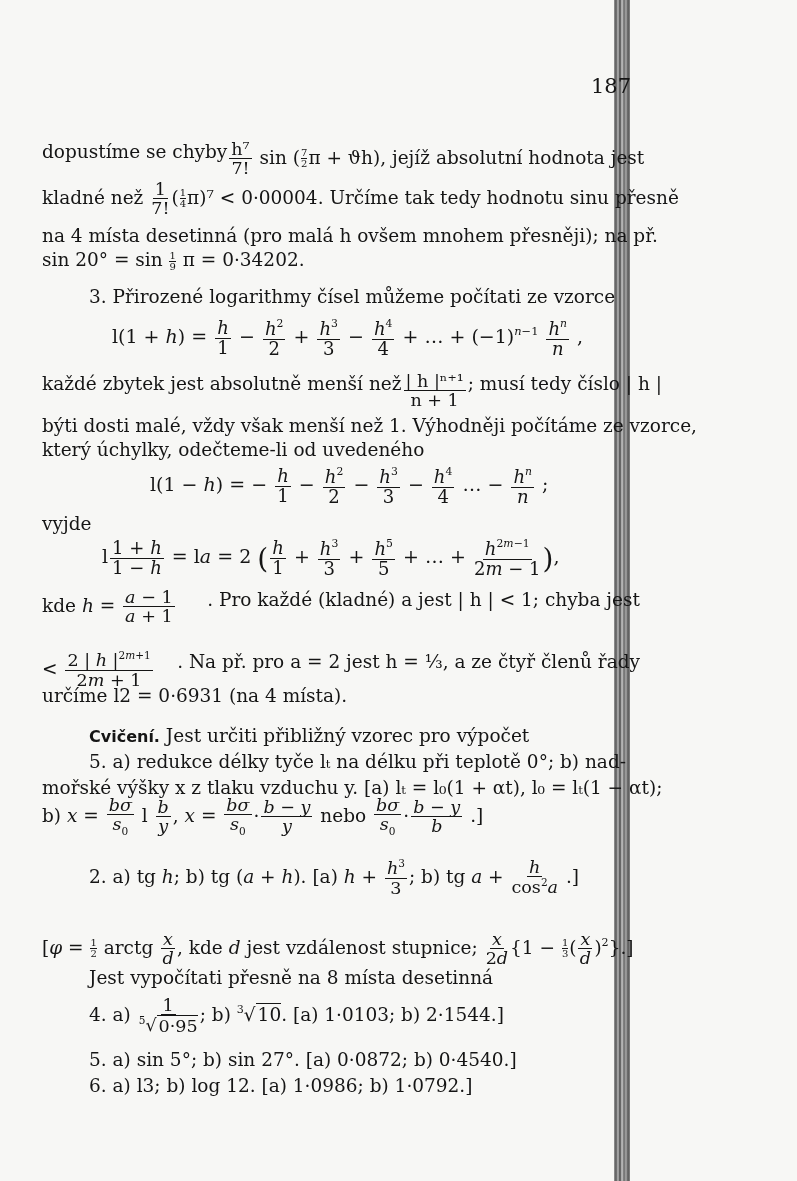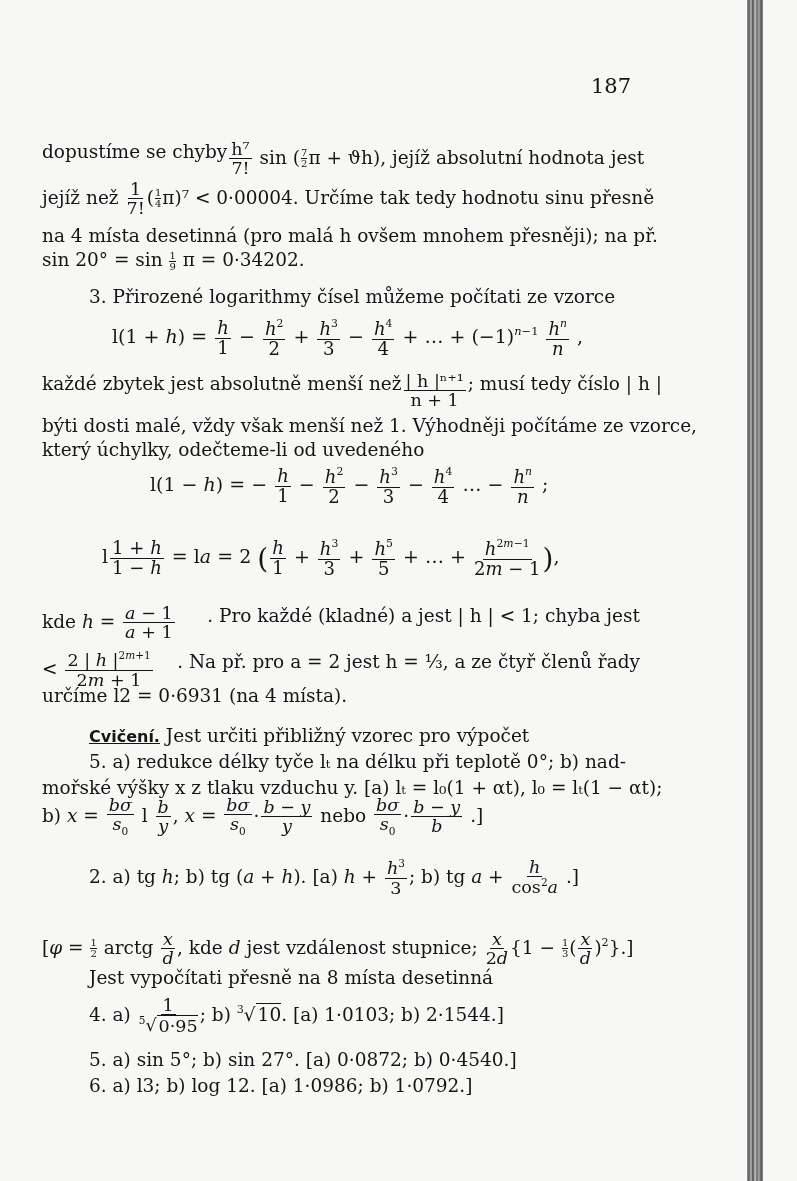--- a/index.html
+++ b/index.html
@@ -3,37 +3,37 @@
 <meta charset="utf-8">
 <style>
   html, body { margin: 0; padding: 0; }
   body {
     width: 797px; height: 1181px; overflow: hidden;
     background: #f7f7f5;
     position: relative;
     font-family: "DejaVu Serif", "Liberation Serif", serif;
     color: #151515;
   }
-  .page { position: absolute; left: 0; top: 0; width: 763px; height: 1181px; }
+  .page { position: absolute; left: 0; top: 0; width: 630px; height: 1181px; }
   .edge { position: absolute; top: 0; right: 0; width: 16px; height: 1181px;
           background: linear-gradient(90deg, #9a9a9a 0, #555 2px, #bbb 4px, #444 6px, #ccc 8px, #666 10px, #aaa 12px, #555 14px, #888 16px); }
   .pnum { position: absolute; left: 591px; top: 74px; font-size: 21px; }
   .line { position: absolute; left: 42px; width: 598px; font-size: 18.5px; white-space: nowrap; line-height: 24px; }
   .just { display: flex; justify-content: space-between; }
   .ind { padding-left: 47px; }
   i { font-style: italic; }
   .frac { display: inline-flex; flex-direction: column; align-items: center; vertical-align: middle; line-height: 1.05; margin: 0 2px; text-align: center; }
   .frac > span:first-child { border-bottom: 1.3px solid #151515; padding: 0 2px; }
   .frac > span { font-size: 0.95em; }
   .sfrac { display: inline-flex; flex-direction: column; align-items: center; vertical-align: middle; font-size: 10px; line-height: 1; margin: 0 1px; }
   .sfrac > span:first-child { border-bottom: 1px solid #151515; }
   sup { font-size: 0.6em; vertical-align: 0.7em; }
   sub { font-size: 0.6em; }
   .eq { position: absolute; font-size: 19px; white-space: nowrap; }
-  .bold { font-family: "DejaVu Sans", "Liberation Sans", sans-serif; font-weight: bold; font-size: 16px; text-decoration: underline; }
+  .bold { font-family: "DejaVu Sans", "Liberation Sans", sans-serif; font-weight: bold; font-size: 16px; }
   .big { font-size: 28px; vertical-align: middle; font-weight: 300; }
   .root { border-top: 1.3px solid #151515; padding-left: 2px; }
 </style>
 </head>
 <body>
 
 <div class="page">
   <div class="edge"></div>
 
   <div class="pnum">187</div>
@@ -45,21 +45,21 @@
           <span>h⁷</span>
           <span>7!</span>
         </span>
       <span>sin (</span><span class="sfrac">
           <span>7</span>
           <span>2</span>
         </span><span>π + ϑh),  jejíž absolutní hodnota jest</span>
     </span>
   </div>
   <div class="line" style="top:180px">
-    <span>jejíž  než</span>
+    <span>kladné  než</span>
     <span class="frac">
         <span>1</span>
         <span>7!</span>
       </span>(<span class="sfrac">
         <span>1</span>
         <span>4</span>
       </span><span>π)⁷ &lt; 0·00004. Určíme tak tedy hodnotu sinu přesně</span>
   </div>
   <div class="line" style="top:224px">na 4 místa desetinná (pro malá h ovšem mnohem přesněji); na př.</div>
   <div class="line" style="top:248px">
@@ -123,20 +123,21 @@
     <span class="frac">
         <span><i>h</i><sup>4</sup></span>
         <span>4</span>
       </span> … −
     <span class="frac">
         <span><i>h<sup>n</sup></i></span>
         <span><i>n</i></span>
       </span> ;
   </div>
 
+  <div class="line" style="top:512px">vyjde</div>
 
   <div class="eq" style="left:102px; top:538px">
     l<span class="frac">
         <span>1 + <i>h</i></span>
         <span>1 − <i>h</i></span>
       </span> = l<i>a</i> = 2
     <span class="big">(</span><span class="frac">
         <span><i>h</i></span>
         <span>1</span>
       </span> +
@@ -147,21 +148,21 @@
     <span class="frac">
         <span><i>h</i><sup>5</sup></span>
         <span>5</span>
       </span> + … +
     <span class="frac">
         <span><i>h</i><sup>2<i>m</i>−1</sup></span>
         <span>2<i>m</i> − 1</span>
       </span><span class="big">)</span>,
   </div>
 
-  <div class="line just" style="top:604px">
+  <div class="line just" style="top:588px">
     <span><span>kde</span> <i>h</i> =
       <span class="frac">
           <span><i>a</i> − 1</span>
           <span><i>a</i> + 1</span>
         </span></span>
     <span>. Pro každé (kladné) a jest | h | &lt; 1; chyba jest</span>
   </div>
   <div class="line just" style="top:650px">
     <span>&lt; <span class="frac">
           <span>2 | <i>h</i> |<sup>2<i>m</i>+1</sup></span>

